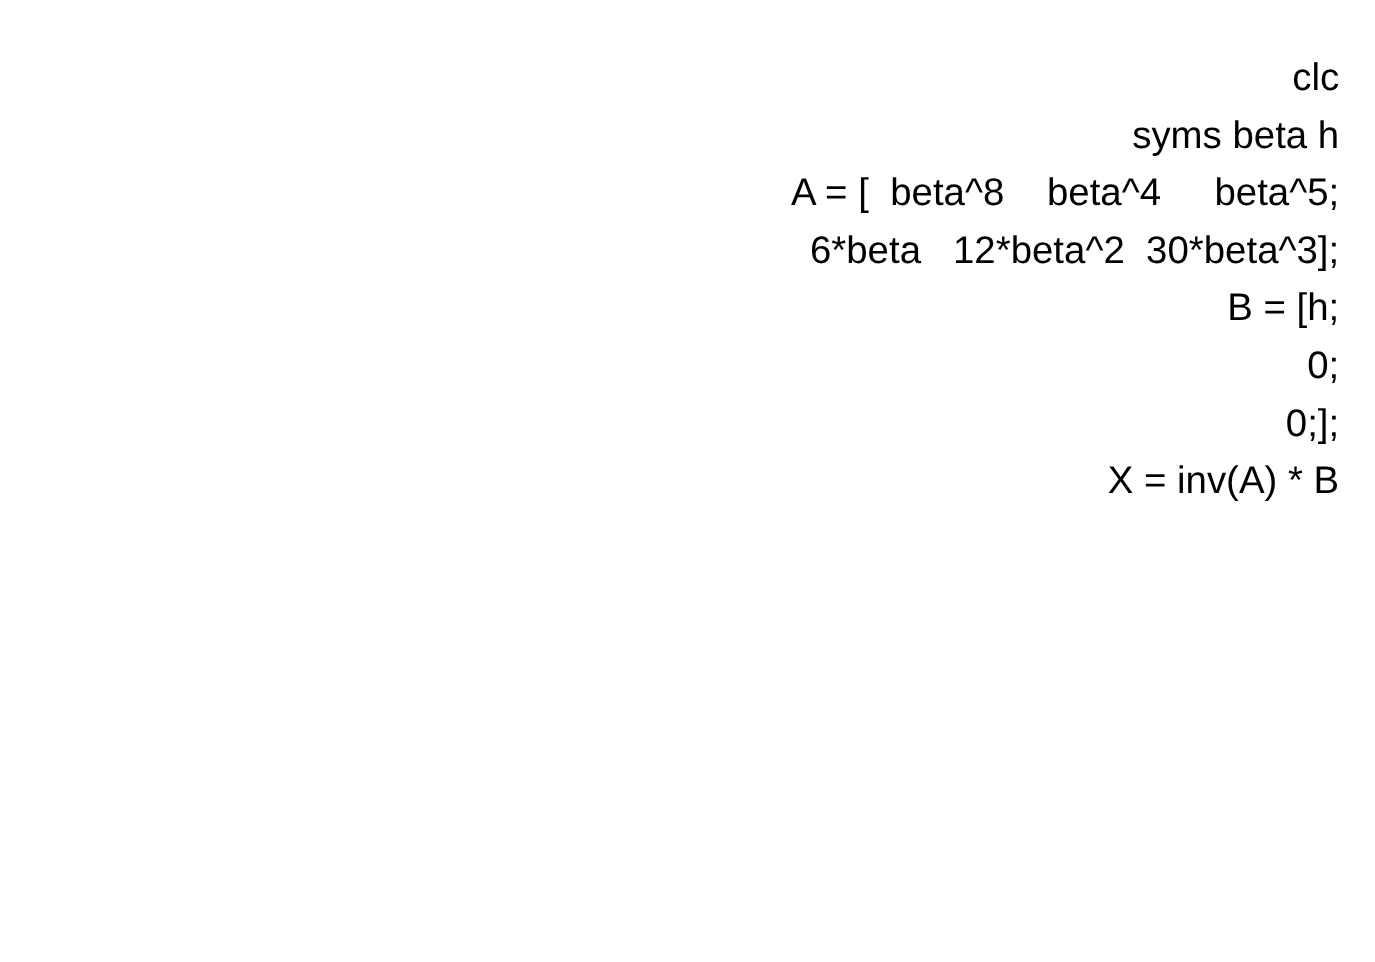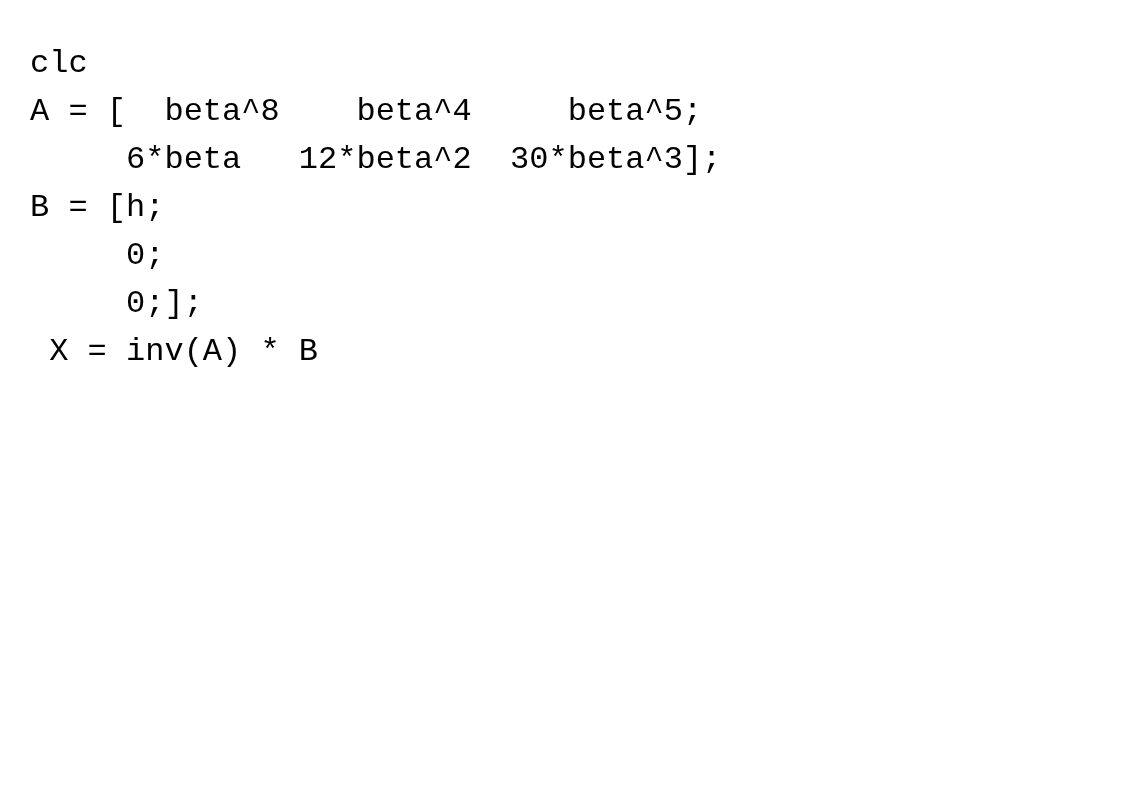--- a/index.html
+++ b/index.html
@@ -6,29 +6,31 @@
       margin: 0;
       padding: 40px 30px;
       background: #ffffff;
       font-family: "Courier New", Courier, monospace;
       font-size: 32px;
       line-height: 1.5;
       color: #000000;
     }
     .code-line {
       white-space: pre;
-      font-family: Liberation Mono, monospace;
+      font-family: Liberation Sans, sans-serif;
+      text-align: right;
     }
   </style>
 </head>
 <body>
 
 <div>
   <div class="code-line">clc</div>
   <div class="code-line"></div>
+  <div class="code-line">syms beta h</div>
   <div class="code-line"></div>
   <div class="code-line">A = [  beta^8    beta^4     beta^5;</div>
   <div class="code-line">     6*beta   12*beta^2  30*beta^3];</div>
   <div class="code-line"></div>
   <div class="code-line">B = [h;</div>
   <div class="code-line">     0;</div>
   <div class="code-line">     0;];</div>
   <div class="code-line"></div>
   <div class="code-line"> X = inv(A) * B</div>
 </div>

